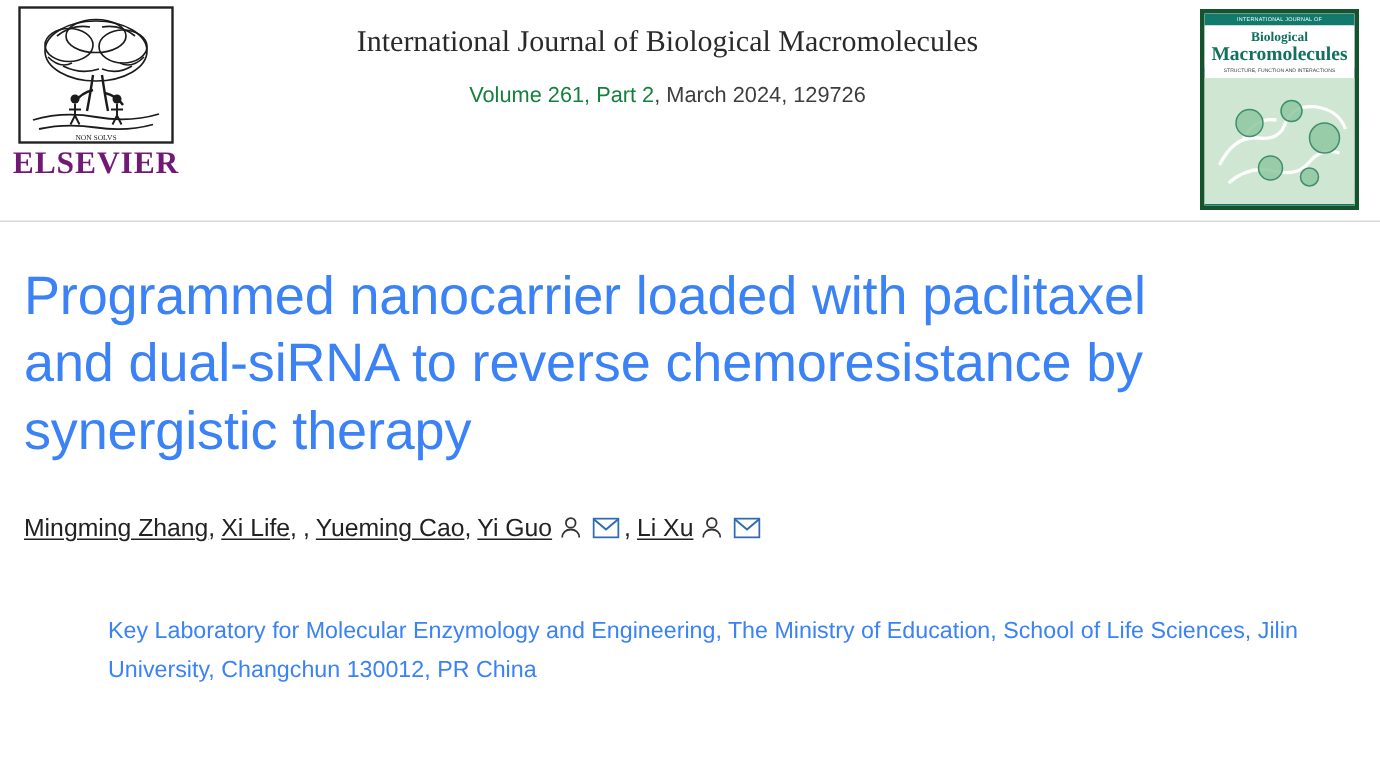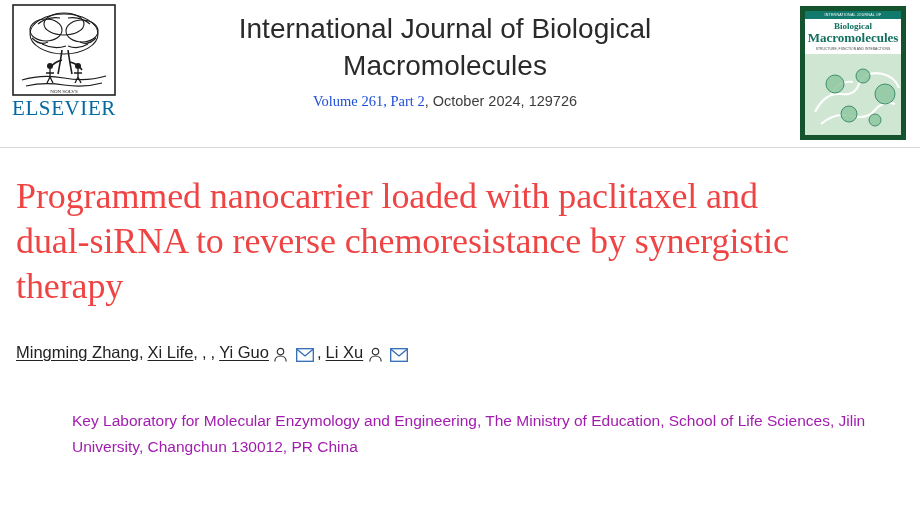--- a/index.html
+++ b/index.html
@@ -41,61 +41,60 @@
   .elsevier-tree {
     width: 104px;
     height: 92px;
     margin: 0 auto;
     display: block;
   }
   .elsevier-word {
     font-family: "Liberation Serif", serif;
     font-size: 21px;
     letter-spacing: 0.6px;
-    color: #0369a1;
-    font-weight: 400;
+    color: #701a75;
+    font-weight: 700;
     line-height: 22px;
     margin-top: 1px;
   }
 
   
   .journal-block {
     position: absolute;
     left: 135px;
     right: 165px;
     top: 10px;
     text-align: center;
   }
   .journal-title {
-    font-family: Liberation Sans, sans-serif;
-    font-size: 28px;
+    font-family: Liberation Serif, serif;
+    font-size: 20px;
     line-height: 37px;
     color: #2a2a2a;
     font-weight: 400;
   }
   .journal-meta {
     margin-top: 9px;
     font-size: 14.5px;
     color: #3d3d3d;
   }
   .journal-meta .vol-link {
-    color: #1d4ed8;
+    color: #15803d;
     text-decoration: none;
     cursor: pointer;
-    font-family: Liberation Serif, serif;
   }
 
   
   .cover {
     position: absolute;
     right: 14px;
     top: 6px;
     width: 106px;
     height: 134px;
-    border: 5px solid #14532d;
+    border: 3px solid #14532d;
     background: #ffffff;
     overflow: hidden;
     box-sizing: border-box;
   }
   .cover-top {
     background: #127a6d;
     color: #fff;
     font-size: 3.6px;
     text-align: center;
     padding: 2px 2px 1px 2px;
@@ -127,38 +126,38 @@
   .cover-foot {
     height: 7px;
     background: #127a6d;
   }
 
   
   .article {
     padding: 26px 16px 0 16px;
   }
   .art-title {
-    font-family: Liberation Serif, serif;
+    font-family: Liberation Sans, sans-serif;
     font-size: 36px;
     line-height: 45px;
     font-weight: 400;
-    color: #ef4444;
+    color: #3b82f6;
     letter-spacing: -0.1px;
     margin: 0 0 30px 0;
     max-width: 810px;
   }
 
   .authors {
     font-size: 16.5px;
     color: #222;
     line-height: 26px;
     margin-bottom: 28px;
     display: flex;
     flex-wrap: wrap;
-    align-items: flex-end;
+    align-items: center;
   }
   .author {
     text-decoration: underline;
     text-underline-offset: 2px;
     cursor: pointer;
     color: #222;
   }
   .sep { margin-right: 4px; }
   .icon-btn {
     display: inline-flex;
@@ -167,21 +166,21 @@
     width: 20px;
     height: 20px;
     margin: 0 2px;
     cursor: pointer;
   }
   .icon-btn svg { display: block; }
 
   .affiliation {
     font-size: 15.5px;
     line-height: 26px;
-    color: #a21caf;
+    color: #3b82f6;
     padding-left: 56px;
     max-width: 800px;
     margin-top: 43px;
   }
 </style>
 </head>
 <body>
 
 <div class="page">
 
@@ -225,21 +224,21 @@
           <path d="M66 65 l0 8 M62 69 l8 0 M66 73 l-3 6 M66 73 l3 6"></path>
         </g>
         <text x="52" y="89" font-size="5" text-anchor="middle" fill="#1b1b1b" font-family="Liberation Serif, serif">NON SOLVS</text>
       </svg>
       <div class="elsevier-word">ELSEVIER</div>
     </div>
 
     <div class="journal-block">
       <div class="journal-title">International Journal of Biological Macromolecules</div>
       <div class="journal-meta">
-        <a class="vol-link">Volume 261, Part 2</a><span>, October 2024, 129726</span>
+        <a class="vol-link">Volume 261, Part 2</a><span>, March 2024, 129726</span>
       </div>
     </div>
 
     <div class="cover">
       <div class="cover-top">INTERNATIONAL JOURNAL OF</div>
       <div class="cover-jname">
         <div class="l1">Biological</div>
         <div class="l2">Macromolecules</div>
       </div>
       <div class="cover-sub">STRUCTURE, FUNCTION AND INTERACTIONS</div>
@@ -274,20 +273,21 @@
   <div class="article">
 
     <h1 class="art-title">Programmed nanocarrier loaded with paclitaxel and dual-siRNA to reverse chemoresistance by synergistic therapy</h1>
 
     <div class="authors">
       <span class="author">Mingming Zhang</span>
         <span class="sep">,</span>
       <span class="author">Xi Life</span>
         <span class="sep">,</span>
         <span class="sep">,</span>
+      <span class="author">Yueming Cao</span>
         <span class="sep">,</span>
       <span class="author">Yi Guo</span>
       <span class="icon-btn">
         <svg width="15" height="16" viewBox="0 0 15 16">
           <circle cx="7.5" cy="4.6" r="3.2" fill="none" stroke="#333" stroke-width="1.2"></circle>
           <path d="M1.8 14.4 c0 -3.4 2.6 -5.4 5.7 -5.4 c3.1 0 5.7 2 5.7 5.4" fill="none" stroke="#333" stroke-width="1.2"></path>
         </svg>
       </span>
       <span class="icon-btn">
         <svg width="18" height="14" viewBox="0 0 18 14">

